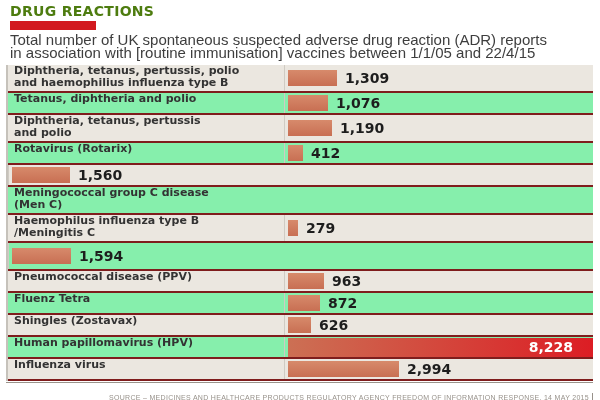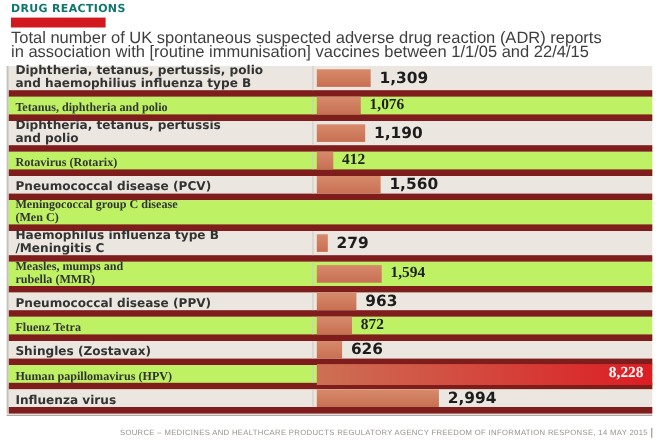--- a/index.html
+++ b/index.html
@@ -6,47 +6,47 @@
   .page {
     position: relative;
     width: 600px; height: 400px;
     background: #ffffff;
     overflow: hidden;
     font-family: "DejaVu Sans", "Liberation Sans", sans-serif;
   }
   .header { padding: 3px 10px 0 10px; }
   .title {
     margin: 0;
-    font-size: 10px;
+    font-size: 14px;
     font-weight: bold;
-    color: #0f766e;
+    color: #4d7c0f;
     letter-spacing: 0.3px;
   }
   .accent-bar { width: 86px; height: 9px; margin-top: 2px; background: #d2191f; }
   .subtitle {
     margin: 4px 0 0 0;
     font-size: 15px;
     line-height: 12.5px;
     color: #3e3e3e;
     font-family: "Liberation Sans", sans-serif;
   }
   .rows {
     margin: 6px 7px 0 6px;
     border-left: 2px solid #c6c2bb;
   }
   .row {
     display: flex;
-    align-items: flex-end;
+    align-items: flex-start;
     box-sizing: border-box;
     height: 22px;
-    border-bottom: 6px solid #7f1d1d;
+    border-bottom: 2px solid #7f1d1d;
   }
   .row.tall { height: 28px; }
   .row.odd  { background: #ebe7e0; }
-  .row.even { background: #bef264; font-family: Liberation Serif, serif; }
+  .row.even { background: #86efac; }
   .label {
     width: 270px;
     padding-left: 6px;
     box-sizing: content-box;
     font-weight: bold;
     font-size: 11px;
     line-height: 12px;
     color: #333333;
     white-space: pre-line;
   }
@@ -71,21 +71,21 @@
   }
   .value {
     margin-left: 8px;
     font-weight: bold;
     font-size: 14px;
     color: #1d1d1d;
     white-space: nowrap;
   }
   .value.inside {
     margin-left: 12px;
-    padding-right: 8px;
+    padding-right: 20px;
     color: #ffffff;
   }
   .footer {
     margin: 1px 7px 0 6px;
     border-top: 1px solid #9a948c;
     padding-top: 2px;
     text-align: right;
   }
   .source {
     display: inline-block;
@@ -133,41 +133,38 @@
         </div>
       </div>
       <div class="row even">
         <div class="label">Rotavirus (Rotarix)</div>
         <div class="bar-cell">
           <div class="bar" style="width: 15px;"></div>
           <span class="value">412</span>
         </div>
       </div>
       <div class="row odd">
-        <div class="label">Pneumococcal disease (PCV)</div>
         <div class="bar-cell">
           <div class="bar" style="width: 58px;"></div>
           <span class="value">1,560</span>
         </div>
       </div>
       <div class="row even tall">
         <div class="label">Meningococcal group C disease
 (Men C)</div>
       </div>
       <div class="row odd tall">
         <div class="label">Haemophilus influenza type B
 /Meningitis C</div>
         <div class="bar-cell">
           <div class="bar" style="width: 10px;"></div>
           <span class="value">279</span>
         </div>
       </div>
       <div class="row even tall">
-        <div class="label">Measles, mumps and
-rubella (MMR)</div>
         <div class="bar-cell">
           <div class="bar" style="width: 59px;"></div>
           <span class="value">1,594</span>
         </div>
       </div>
       <div class="row odd">
         <div class="label">Pneumococcal disease (PPV)</div>
         <div class="bar-cell">
           <div class="bar" style="width: 36px;"></div>
           <span class="value">963</span>

